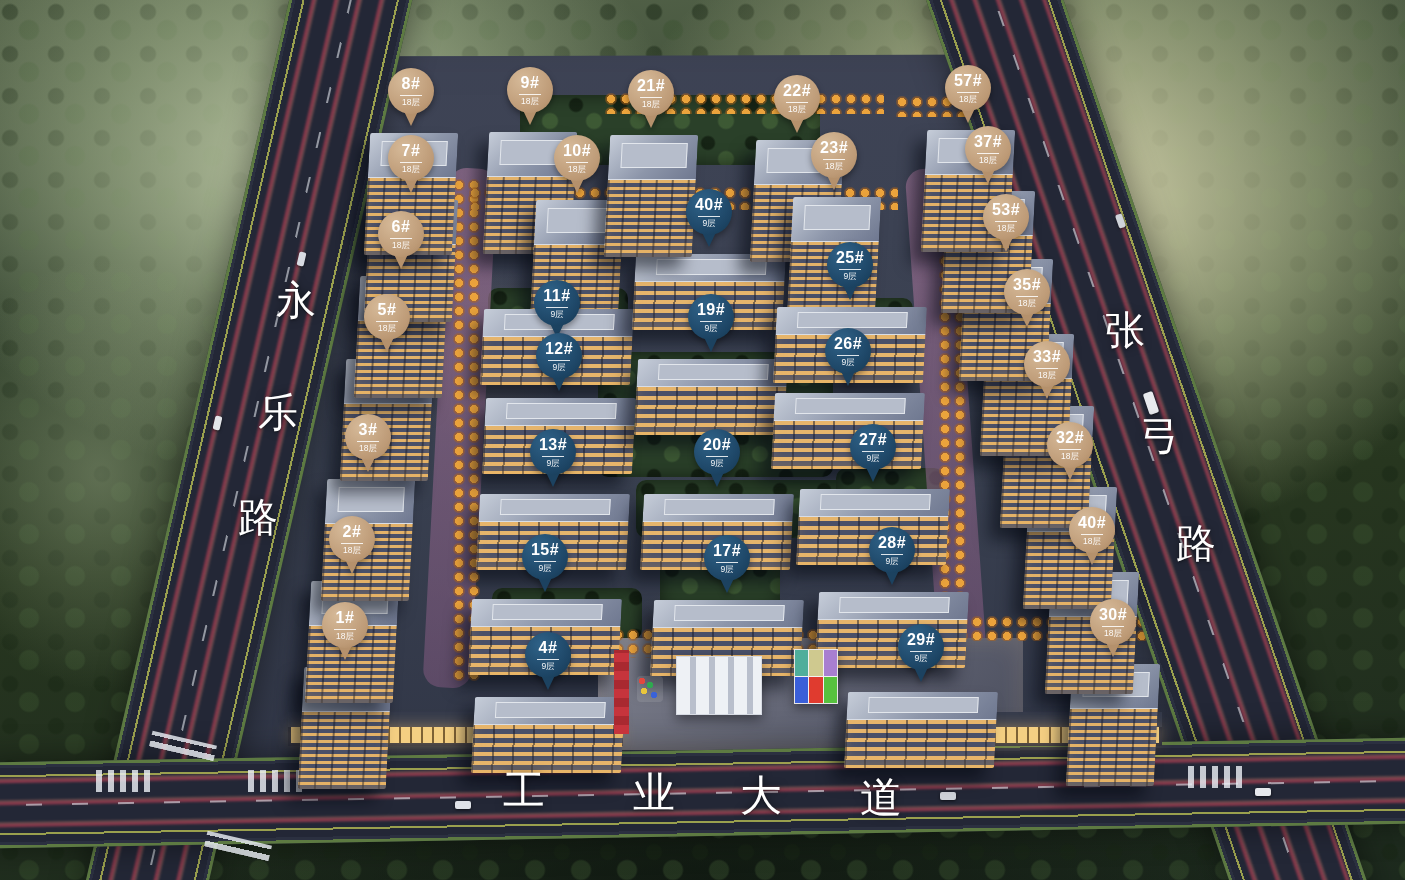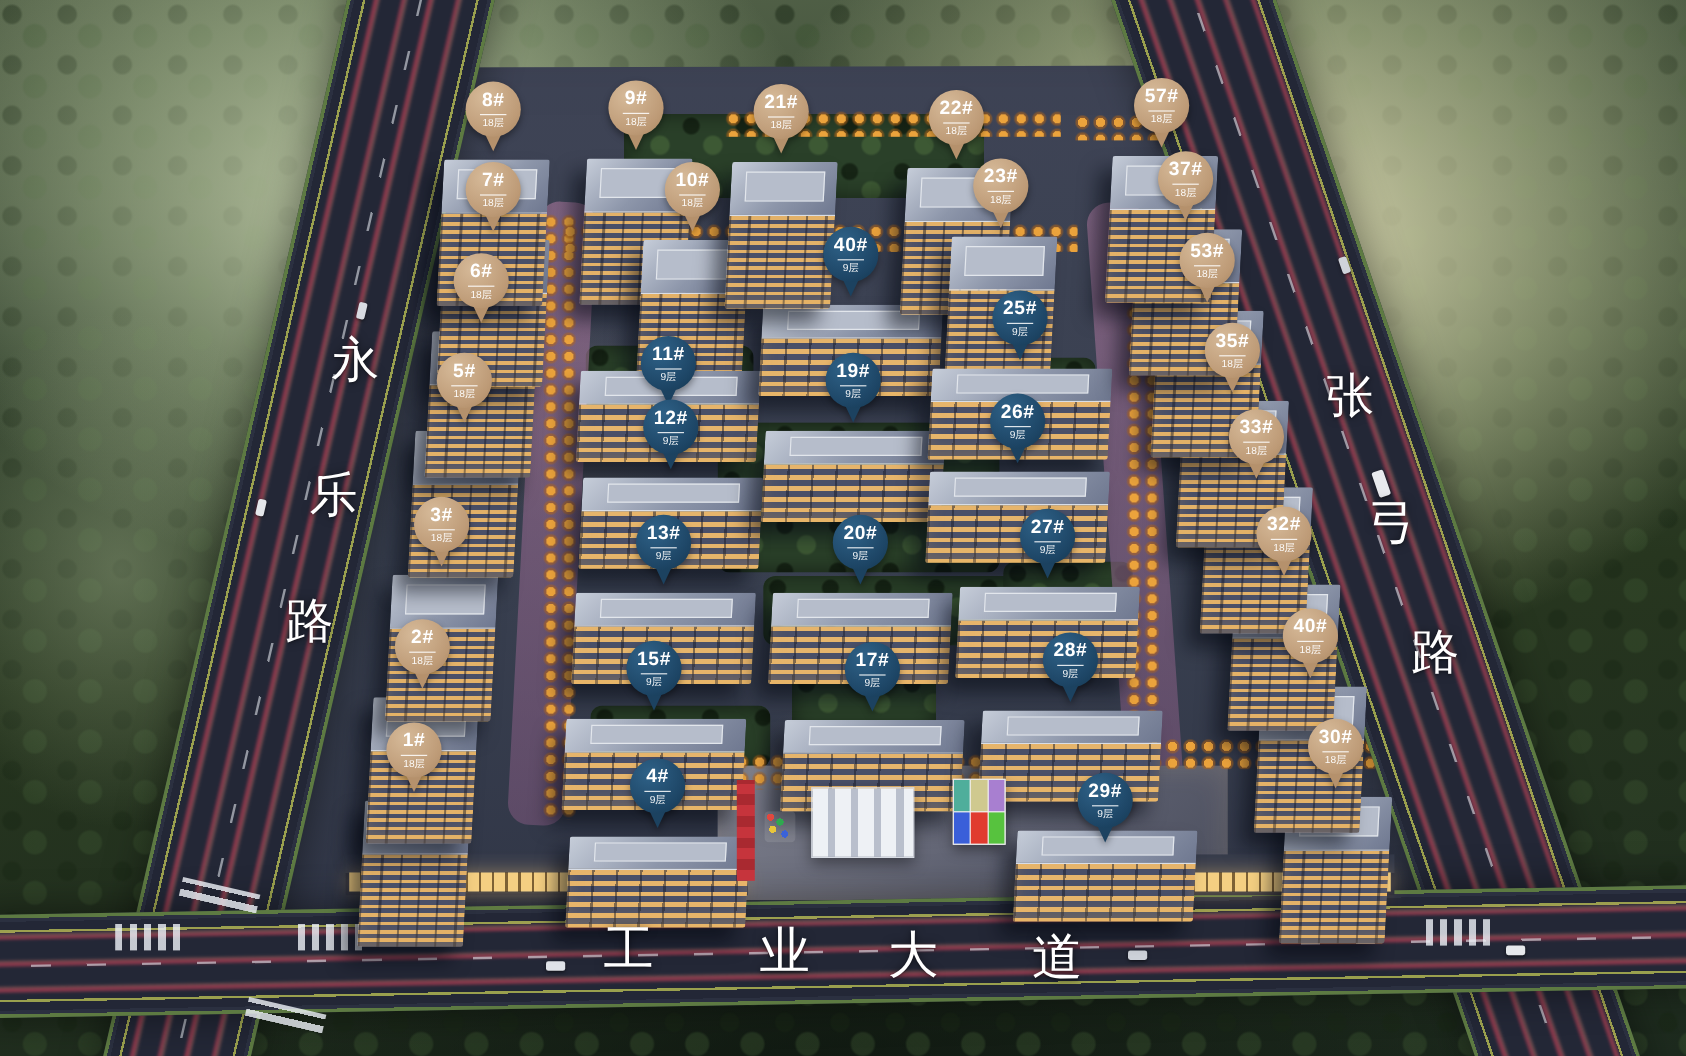--- a/index.html
+++ b/index.html
@@ -548,21 +548,21 @@
         <div class="pin-tail"></div>
       </div>
       <div class="pin blue" style="left: 869px; top: 527px;">
         <div class="pin-head">
           <span class="pin-num">28#</span>
           <span class="pin-line"></span>
           <span class="pin-floors">9层</span>
         </div>
         <div class="pin-tail"></div>
       </div>
-      <div class="pin blue" style="left: 898px; top: 644px;">
+      <div class="pin blue" style="left: 898px; top: 624px;">
         <div class="pin-head">
           <span class="pin-num">29#</span>
           <span class="pin-line"></span>
           <span class="pin-floors">9层</span>
         </div>
         <div class="pin-tail"></div>
       </div>
       <div class="pin tan" style="left: 1090px; top: 599px;">
         <div class="pin-head">
           <span class="pin-num">30#</span>

